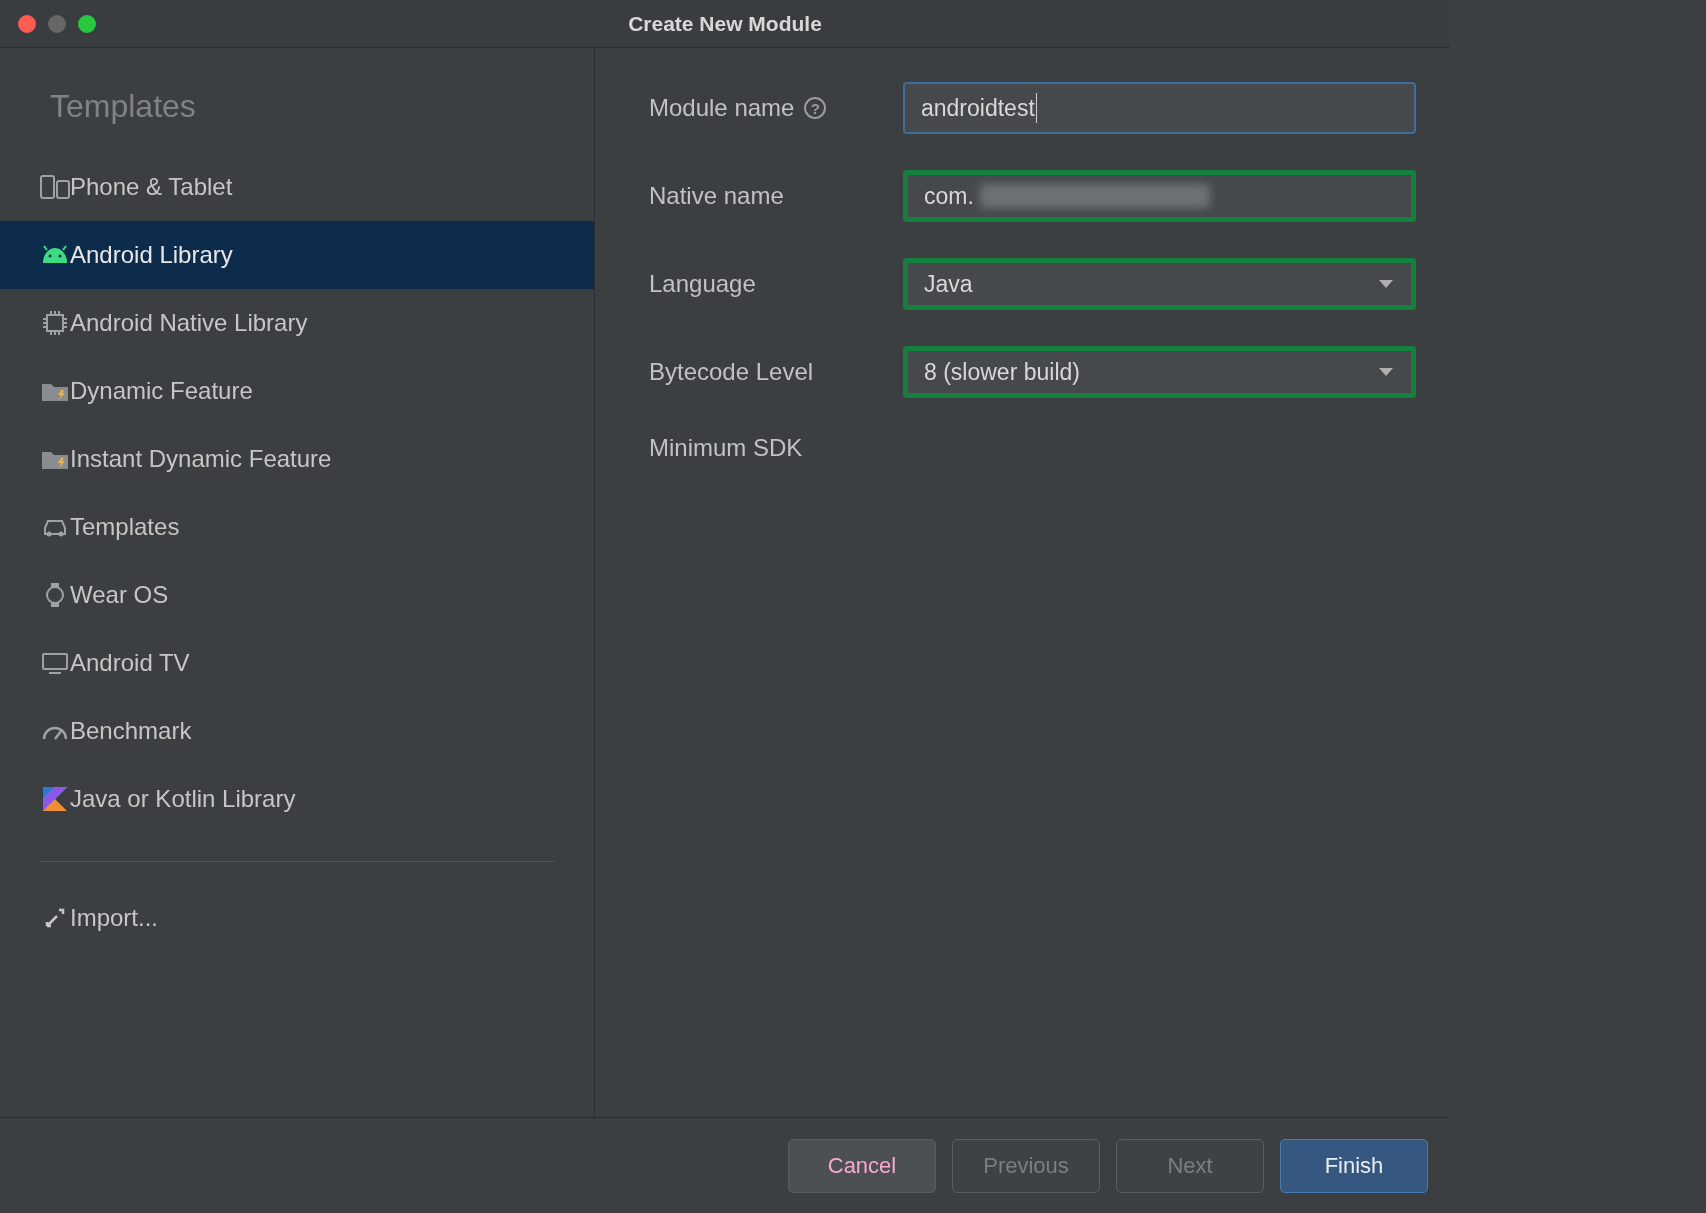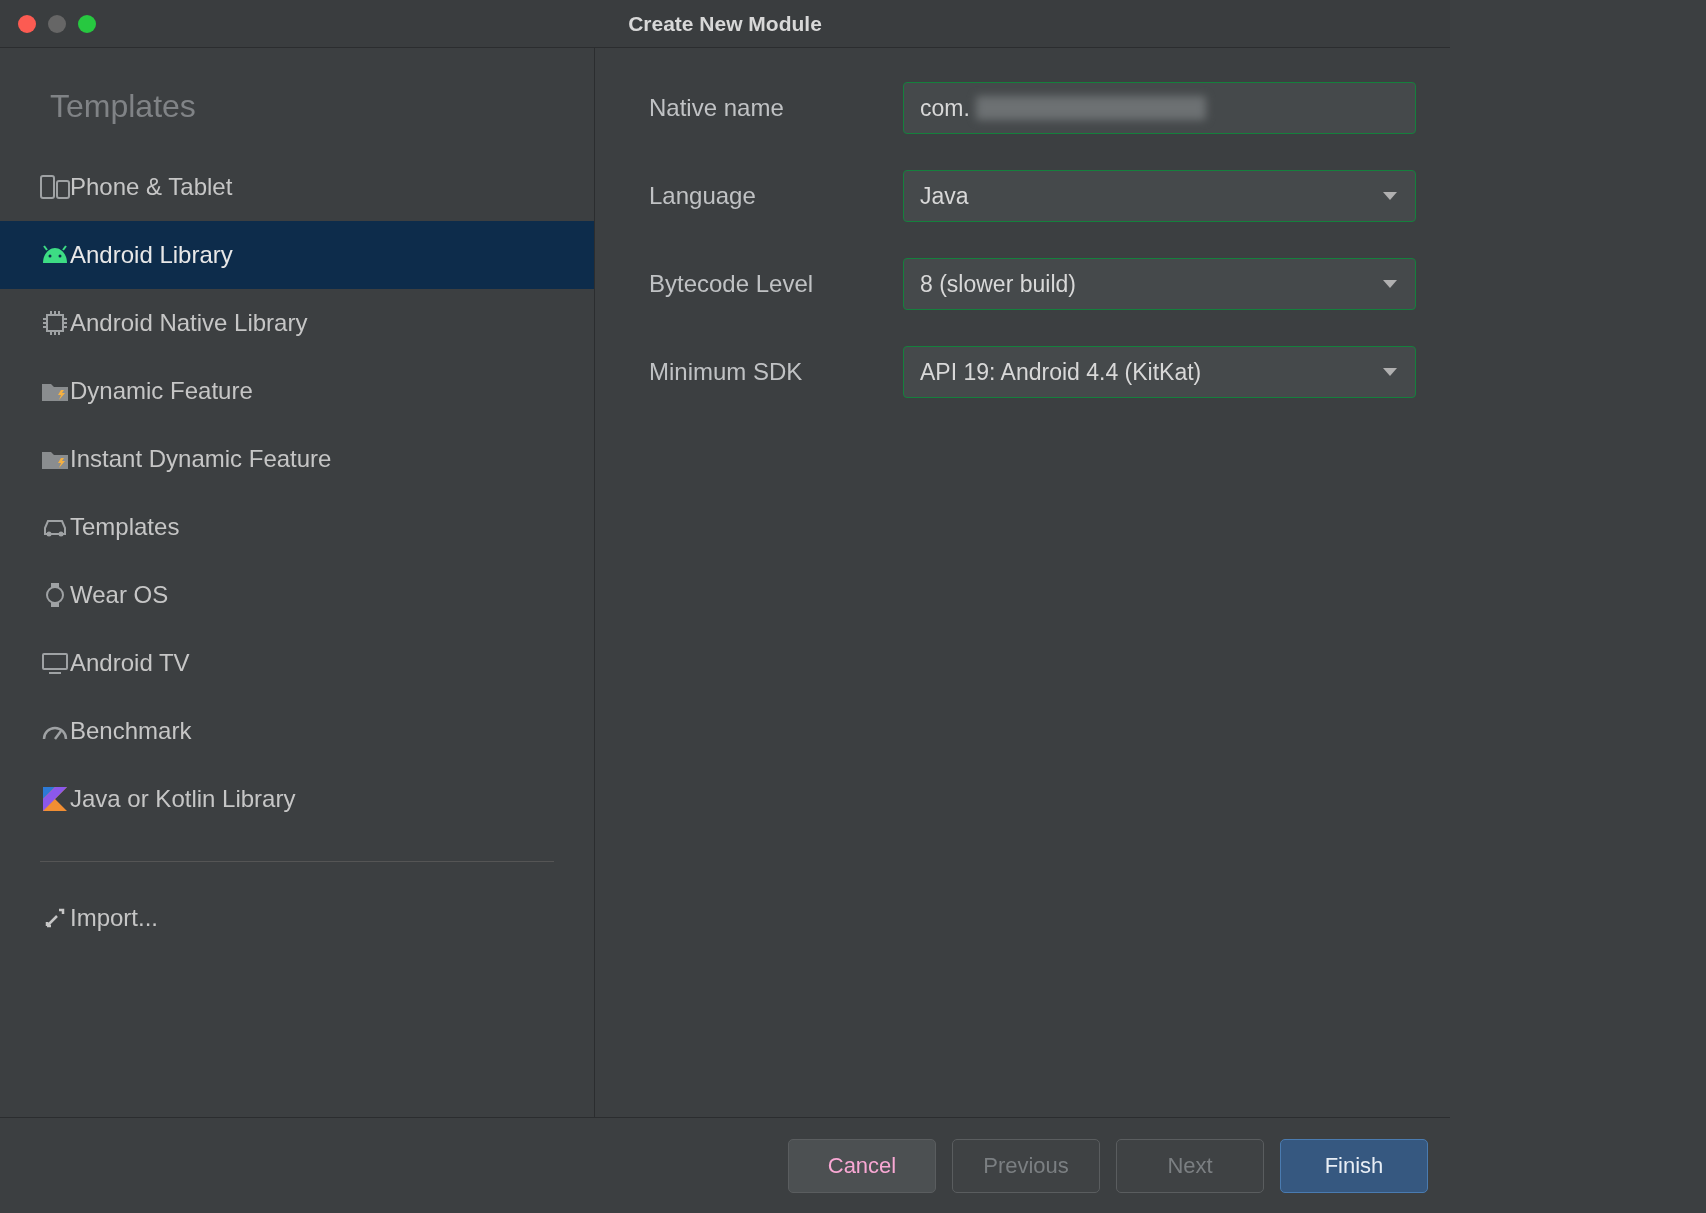--- a/index.html
+++ b/index.html
@@ -64,21 +64,21 @@
   .form-label { width: 254px; color: #c0c2c4; font-size: 24px; display: flex; align-items: center; gap: 10px; }
   .help-circle {
     width: 22px; height: 22px; border: 2px solid #9a9c9e; border-radius: 50%;
     display: inline-flex; align-items: center; justify-content: center;
     color: #9a9c9e; font-size: 15px; line-height: 1; font-weight: 600;
   }
   .form-control {
     flex: 1 1 auto;
     height: 52px;
     background: #45494b;
-    border: 1px solid #15803d;
+    border: 5px solid #15803d;
     border-radius: 4px;
     color: #d8d8d8;
     font-size: 23px;
     padding: 0 16px;
     display: flex;
     align-items: center;
     position: relative;
   }
   .form-control.focused { border: 2px solid #3c6f9c; background: #45494b; }
   .form-control .cursor {
@@ -267,20 +267,30 @@
             <path d="M16 4 L20 4 L20 8" fill="none" stroke="#c6c6c6" stroke-width="2.5"></path>
           </svg>
         </span>
         <span>Import...</span>
       </div>
 
     </div>
 
     <div class="main">
 
+      <div class="form-row">
+        <div class="form-label">
+          <span>Module name</span>
+          <span class="help-circle">?</span>
+        </div>
+        <div class="form-control focused">
+          <span>androidtest</span>
+            <span class="cursor"></span>
+        </div>
+      </div>
 
       <div class="form-row">
         <div class="form-label">Native name</div>
         <div class="form-control">
           <span>com.</span>
           <span class="pkg-obscure"></span>
         </div>
       </div>
 
       <div class="form-row">
@@ -294,24 +304,20 @@
       <div class="form-row">
         <div class="form-label">Bytecode Level</div>
         <div class="form-control">
           <span>8 (slower build)</span>
           <span class="select-arrow"></span>
         </div>
       </div>
 
       <div class="form-row">
         <div class="form-label">Minimum SDK</div>
-        <div class="form-control">
-          <span>API 19: Android 4.4 (KitKat)</span>
-          <span class="select-arrow"></span>
-        </div>
       </div>
 
     </div>
 
   </div>
 
   <div class="footer">
     <div class="btn">Cancel</div>
     <div class="btn disabled">Previous</div>
     <div class="btn disabled">Next</div>

